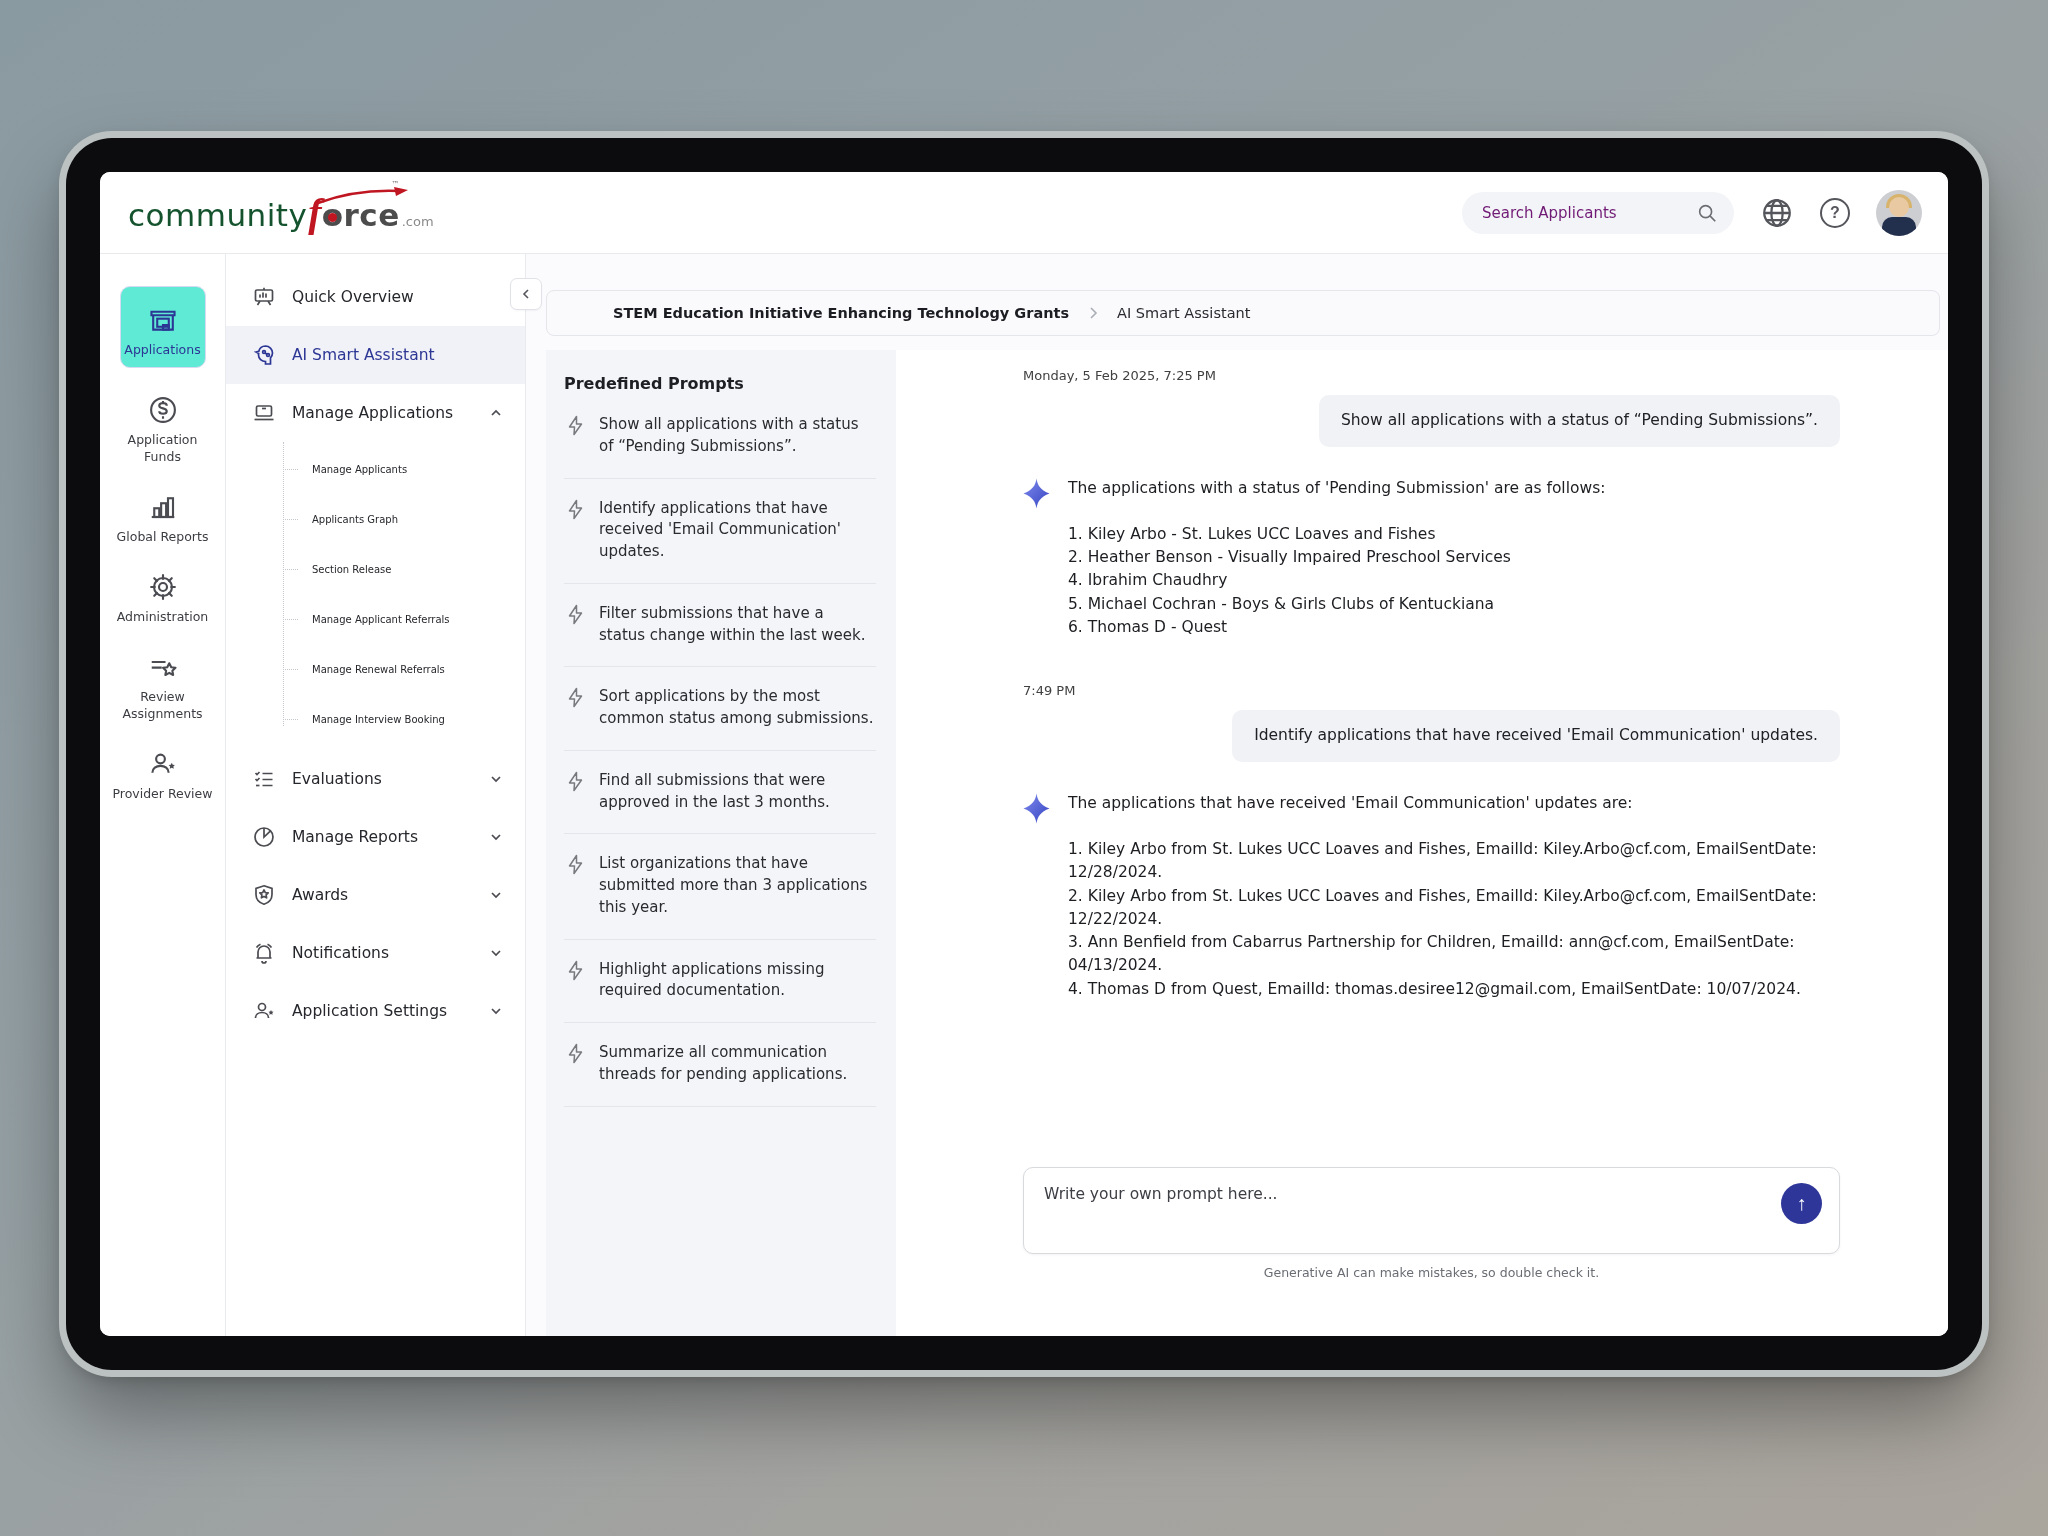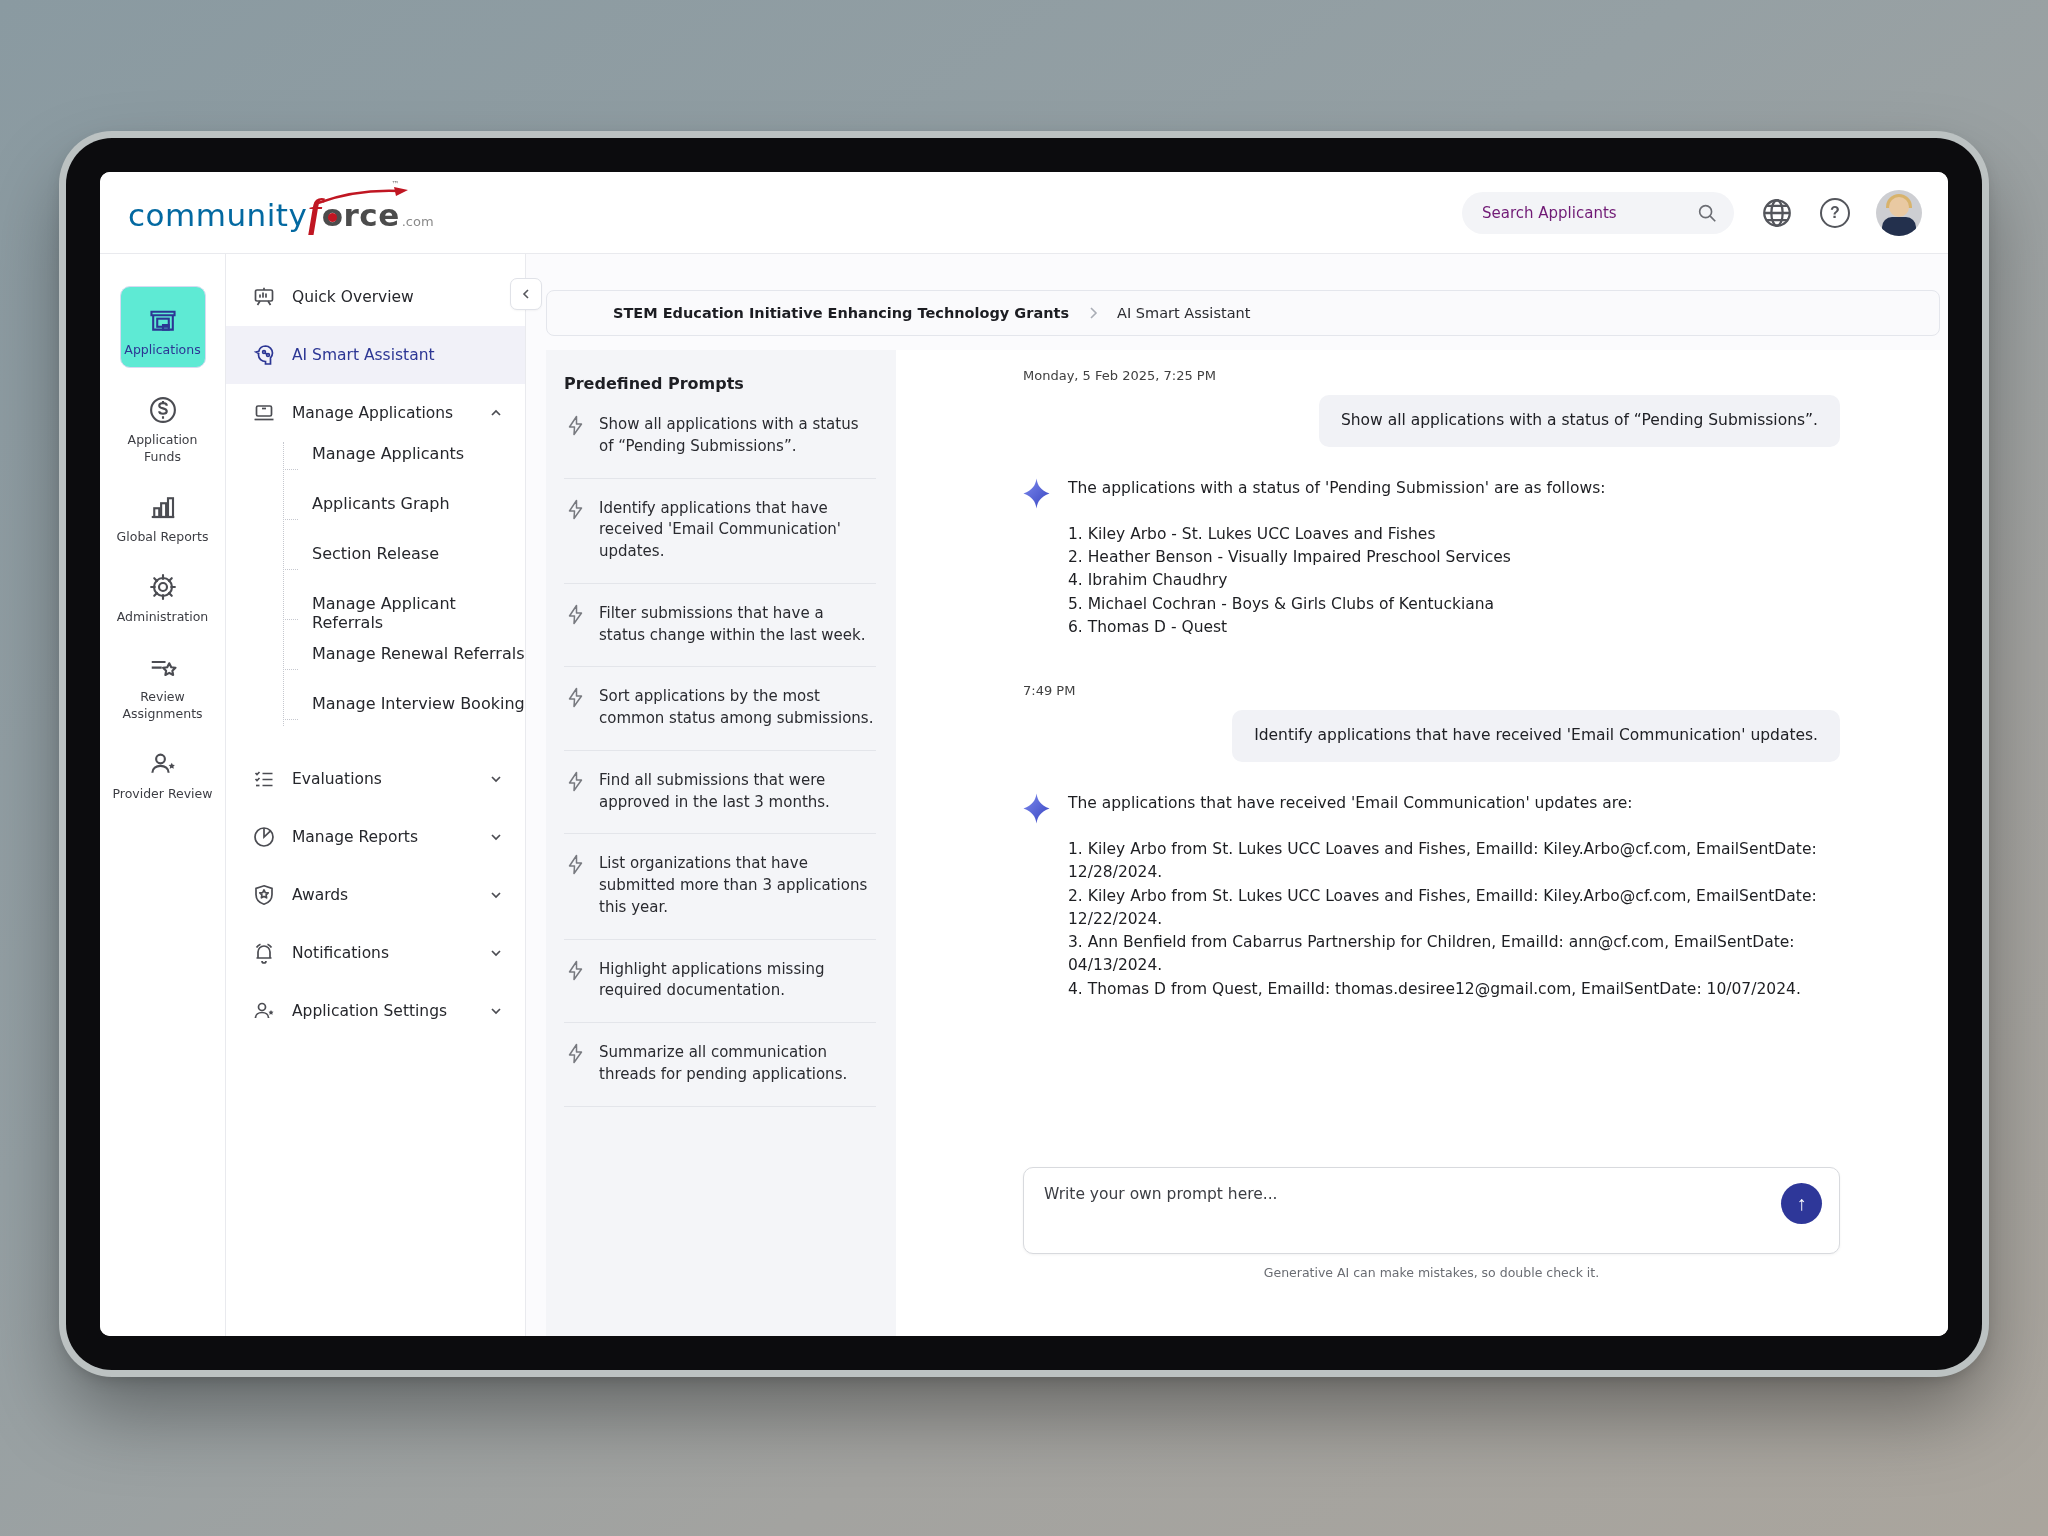--- a/index.html
+++ b/index.html
@@ -19,21 +19,21 @@
     width:100%; height:100%; background:#fff; border-radius:10px;
     overflow:hidden; display:flex; flex-direction:column;
   }
   
   .app-header {
     height:82px; flex:0 0 82px; display:flex; align-items:center;
     justify-content:space-between; padding:0 26px 0 28px;
     border-bottom:1px solid #e9eaee; background:#fff;
   }
   .logo { position:relative; display:flex; align-items:baseline; line-height:1; }
-  .logo .l-community { font-size:31px; color:#0369a1; letter-spacing:.5px; }
+  .logo .l-community { font-size:31px; color:#14532d; letter-spacing:.5px; }
   .logo .l-f { font-family:"Liberation Serif","DejaVu Serif",serif; font-style:italic; font-weight:700; font-size:40px; color:#c01622; margin-left:1px; }
   .logo .l-orce { font-size:31px; font-weight:700; color:#4c4c4c; letter-spacing:.5px; position:relative; }
   .logo .l-orce .o-dot { position:relative; }
   .logo .l-orce .o-dot::after { content:""; position:absolute; left:50%; top:56%; width:9px; height:9px; margin:-4px 0 0 -4.5px; border-radius:50%; background:#c01622; }
   .logo .l-tld { font-size:13px; color:#8a8a8a; margin-left:2px; }
   .logo .l-tm { position:absolute; right:34px; top:-12px; font-size:8px; color:#777; }
   .logo .swoosh { position:absolute; right:22px; top:-8px; }
   .header-right { display:flex; align-items:center; gap:26px; }
   .search-pill {
     width:272px; height:42px; background:#f3f4f7; border-radius:21px;
@@ -57,21 +57,21 @@
   .rail-item.active svg { stroke:#2c3694; }
   
   .nav { flex:0 0 300px; border-right:1px solid #e9eaee; background:#fff; padding-top:14px; overflow:hidden; }
   .nav-item { height:58px; display:flex; align-items:center; gap:16px; padding:0 22px 0 26px; font-size:15.5px; color:#26272c; cursor:pointer; }
   .nav-item svg { stroke:#4b4c52; flex:0 0 auto; }
   .nav-item .n-label { flex:1; }
   .nav-item.active { background:#f1f1f8; color:#2c3694; }
   .nav-item.active svg { stroke:#2c3694; }
   .nav-children { position:relative; padding:2px 0 6px; }
   .nav-children::before { content:""; position:absolute; left:57px; top:0; bottom:24px; border-left:1px dotted #c6c8cf; }
-  .nav-child { position:relative; height:50px; display:flex; padding-left:86px; font-size:16px; color:#26272c; cursor:pointer; }
+  .nav-child { position:relative; height:50px; display:flex; align-items:center; padding-left:86px; font-size:10px; color:#26272c; cursor:pointer; }
   .nav-child::before { content:""; position:absolute; left:57px; top:50%; width:15px; border-top:1px dotted #c6c8cf; }
   
   .main { flex:1; background:#fbfbfd; display:flex; flex-direction:column; min-width:0; position:relative; padding-top:36px; }
   .collapse-btn { position:absolute; left:-16px; top:24px; width:32px; height:32px; background:#fff; border:1px solid #e0e2e8; border-radius:7px; display:flex; align-items:center; justify-content:center; cursor:pointer; box-shadow:0 1px 2px rgba(0,0,0,.04); }
   .breadcrumb { margin:0 8px 14px 20px; height:46px; background:#fafafc; border:1px solid #e4e6ec; border-radius:8px; display:flex; align-items:center; padding:0 22px; gap:16px; }
   .crumb-current { font-size:14.5px; font-weight:700; color:#1c1d22;margin-left:44px; }
   .crumb-item { font-size:14.5px; color:#2a2b30; }
   .panels { flex:1; display:flex; min-height:0; }
   
   .prompts { flex:0 0 350px; margin-left:20px; background:#f4f5f8; padding:20px 20px 20px 18px; overflow:hidden; }

